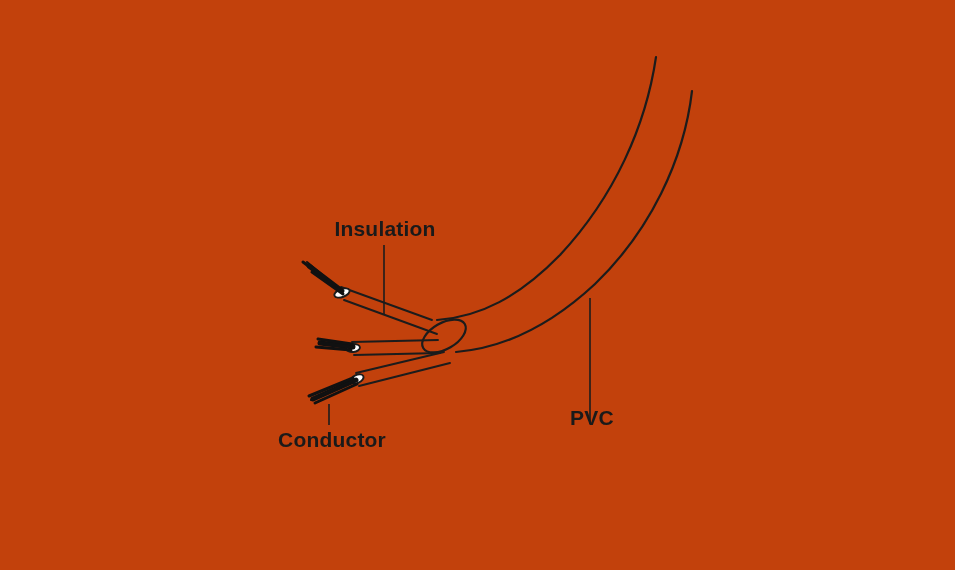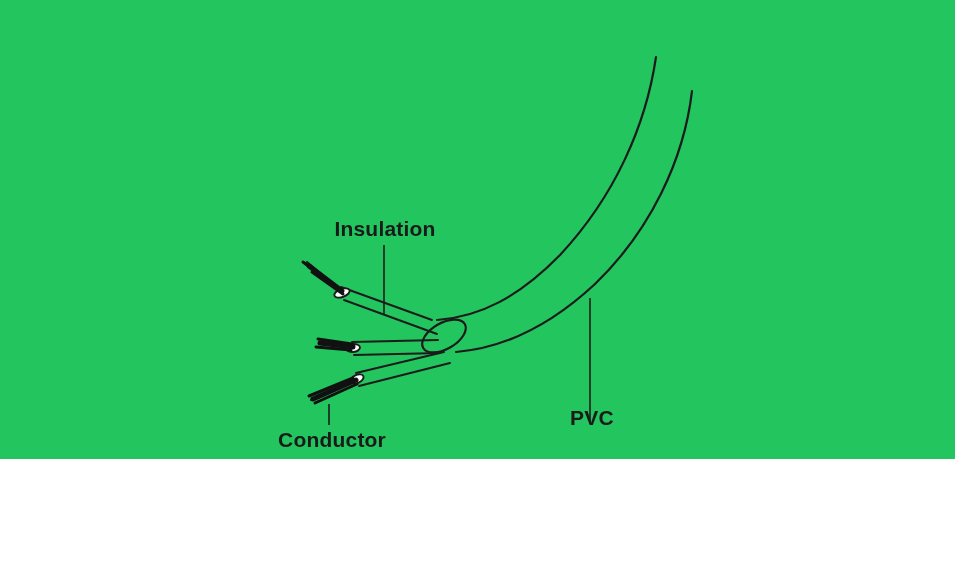--- a/index.html
+++ b/index.html
@@ -4,22 +4,22 @@
 <style>
   html, body {
     margin: 0;
     padding: 0;
     background: #ffffff;
     font-family: "Liberation Sans", sans-serif;
   }
   .stage {
     position: relative;
     width: 955px;
-    height: 459px;
-    background: #22c55e;
+    height: 570px;
+    background: #c2410c;
     overflow: hidden;
   }
   .stage svg {
     position: absolute;
     left: 0;
     top: 0;
   }
   .label {
     position: absolute;
     transform: translateX(-50%);

